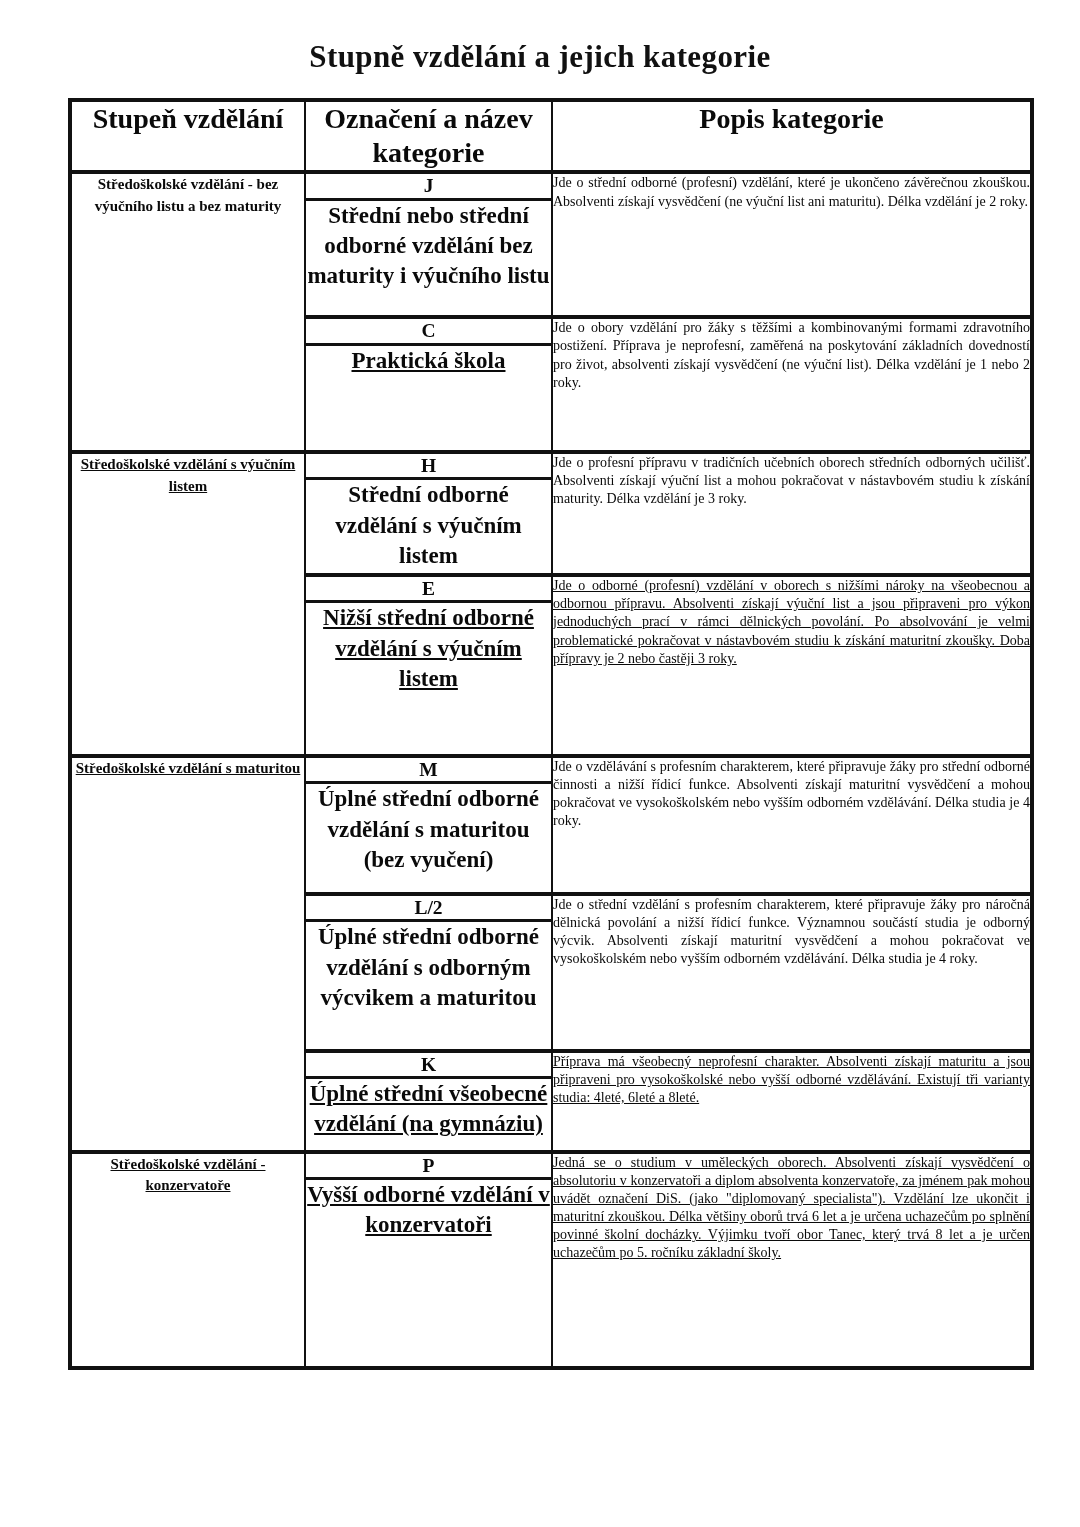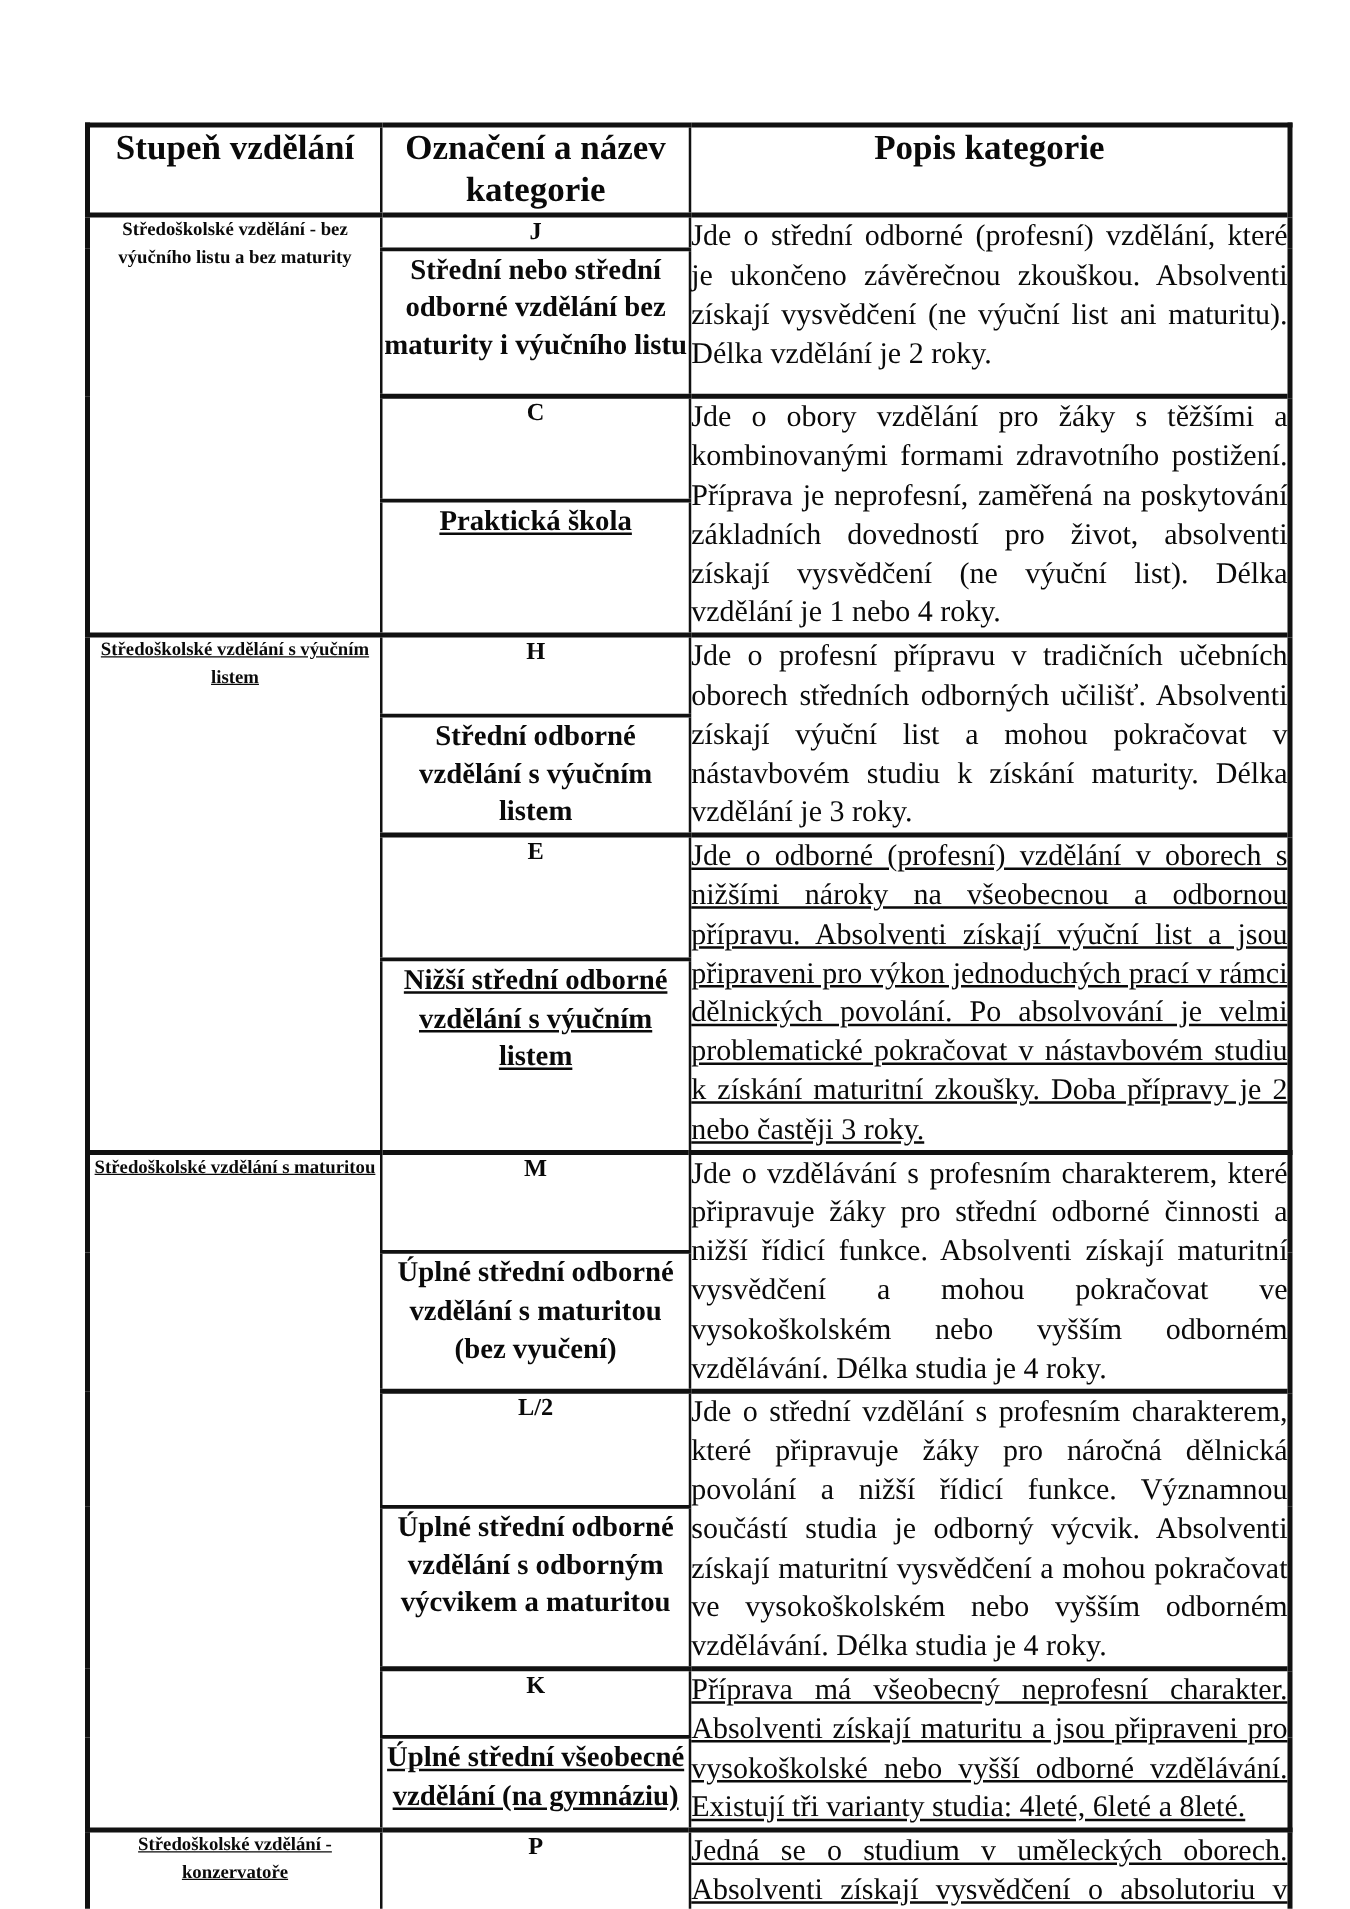--- a/index.html
+++ b/index.html
@@ -88,32 +88,33 @@
     text-align: center;
     font-weight: bold;
     font-size: 23px;
     line-height: 1.32;
     padding: 6px 8px 8px 8px;
     vertical-align: top;
   }
   .desc-cell {
     text-align: justify;
     text-justify: inter-word;
-    font-size: 24px;
+    font-size: 14px;
     line-height: 1.3;
     padding: 5px 8px 7px 9px;
     vertical-align: top;
     hyphens: none;
   }
 </style>
 </head>
 <body>
 
 <div class="page">
 
+  <div class="doc-title">Stupně vzdělání a jejich kategorie</div>
 
   <div class="table-wrap">
     <table class="grid">
       <colgroup>
         <col class="c1">
           <col class="c2">
           <col class="c3">
       </colgroup>
       <thead>
         <tr>
@@ -127,21 +128,21 @@
         <tr>
           <td class="level-cell thick-top thick-left" rowspan="4">Středoškolské vzdělání  - bez výučního listu a bez maturity</td>
           <td class="code-cell thick-top">J</td>
           <td class="desc-cell thick-top thick-right" rowspan="2">Jde o střední odborné (profesní) vzdělání, které je ukončeno závěrečnou zkouškou. Absolventi získají vysvědčení (ne výuční list ani maturitu). Délka vzdělání je 2 roky.</td>
         </tr>
         <tr>
           <td class="catname-cell" style="height:118px">Střední nebo střední odborné vzdělání bez maturity i výučního listu</td>
         </tr>
         <tr>
           <td class="code-cell thick-top">C</td>
-          <td class="desc-cell thick-top thick-right" rowspan="2">Jde o obory vzdělání pro žáky s těžšími a kombinovanými formami zdravotního postižení. Příprava je neprofesní, zaměřená na poskytování základních dovedností pro život, absolventi získají vysvědčení (ne výuční list). Délka vzdělání je 1 nebo 4 roky.</td>
+          <td class="desc-cell thick-top thick-right" rowspan="2">Jde o obory vzdělání pro žáky s těžšími a kombinovanými formami zdravotního postižení. Příprava je neprofesní, zaměřená na poskytování základních dovedností pro život, absolventi získají vysvědčení (ne výuční list). Délka vzdělání je 1 nebo 2 roky.</td>
         </tr>
         <tr>
           <td class="catname-cell thick-bottom" style="height:108px">Praktická škola</td>
         </tr>
 
         <tr>
           <td class="level-cell thick-top thick-left thick-bottom" rowspan="4">Středoškolské vzdělání s výučním listem</td>
           <td class="code-cell thick-top">H</td>
           <td class="desc-cell thick-top thick-right" rowspan="2">Jde o profesní přípravu v tradičních učebních oborech středních odborných učilišť. Absolventi získají výuční list a mohou pokračovat v nástavbovém studiu k získání maturity. Délka vzdělání je 3 roky.</td>
         </tr>

